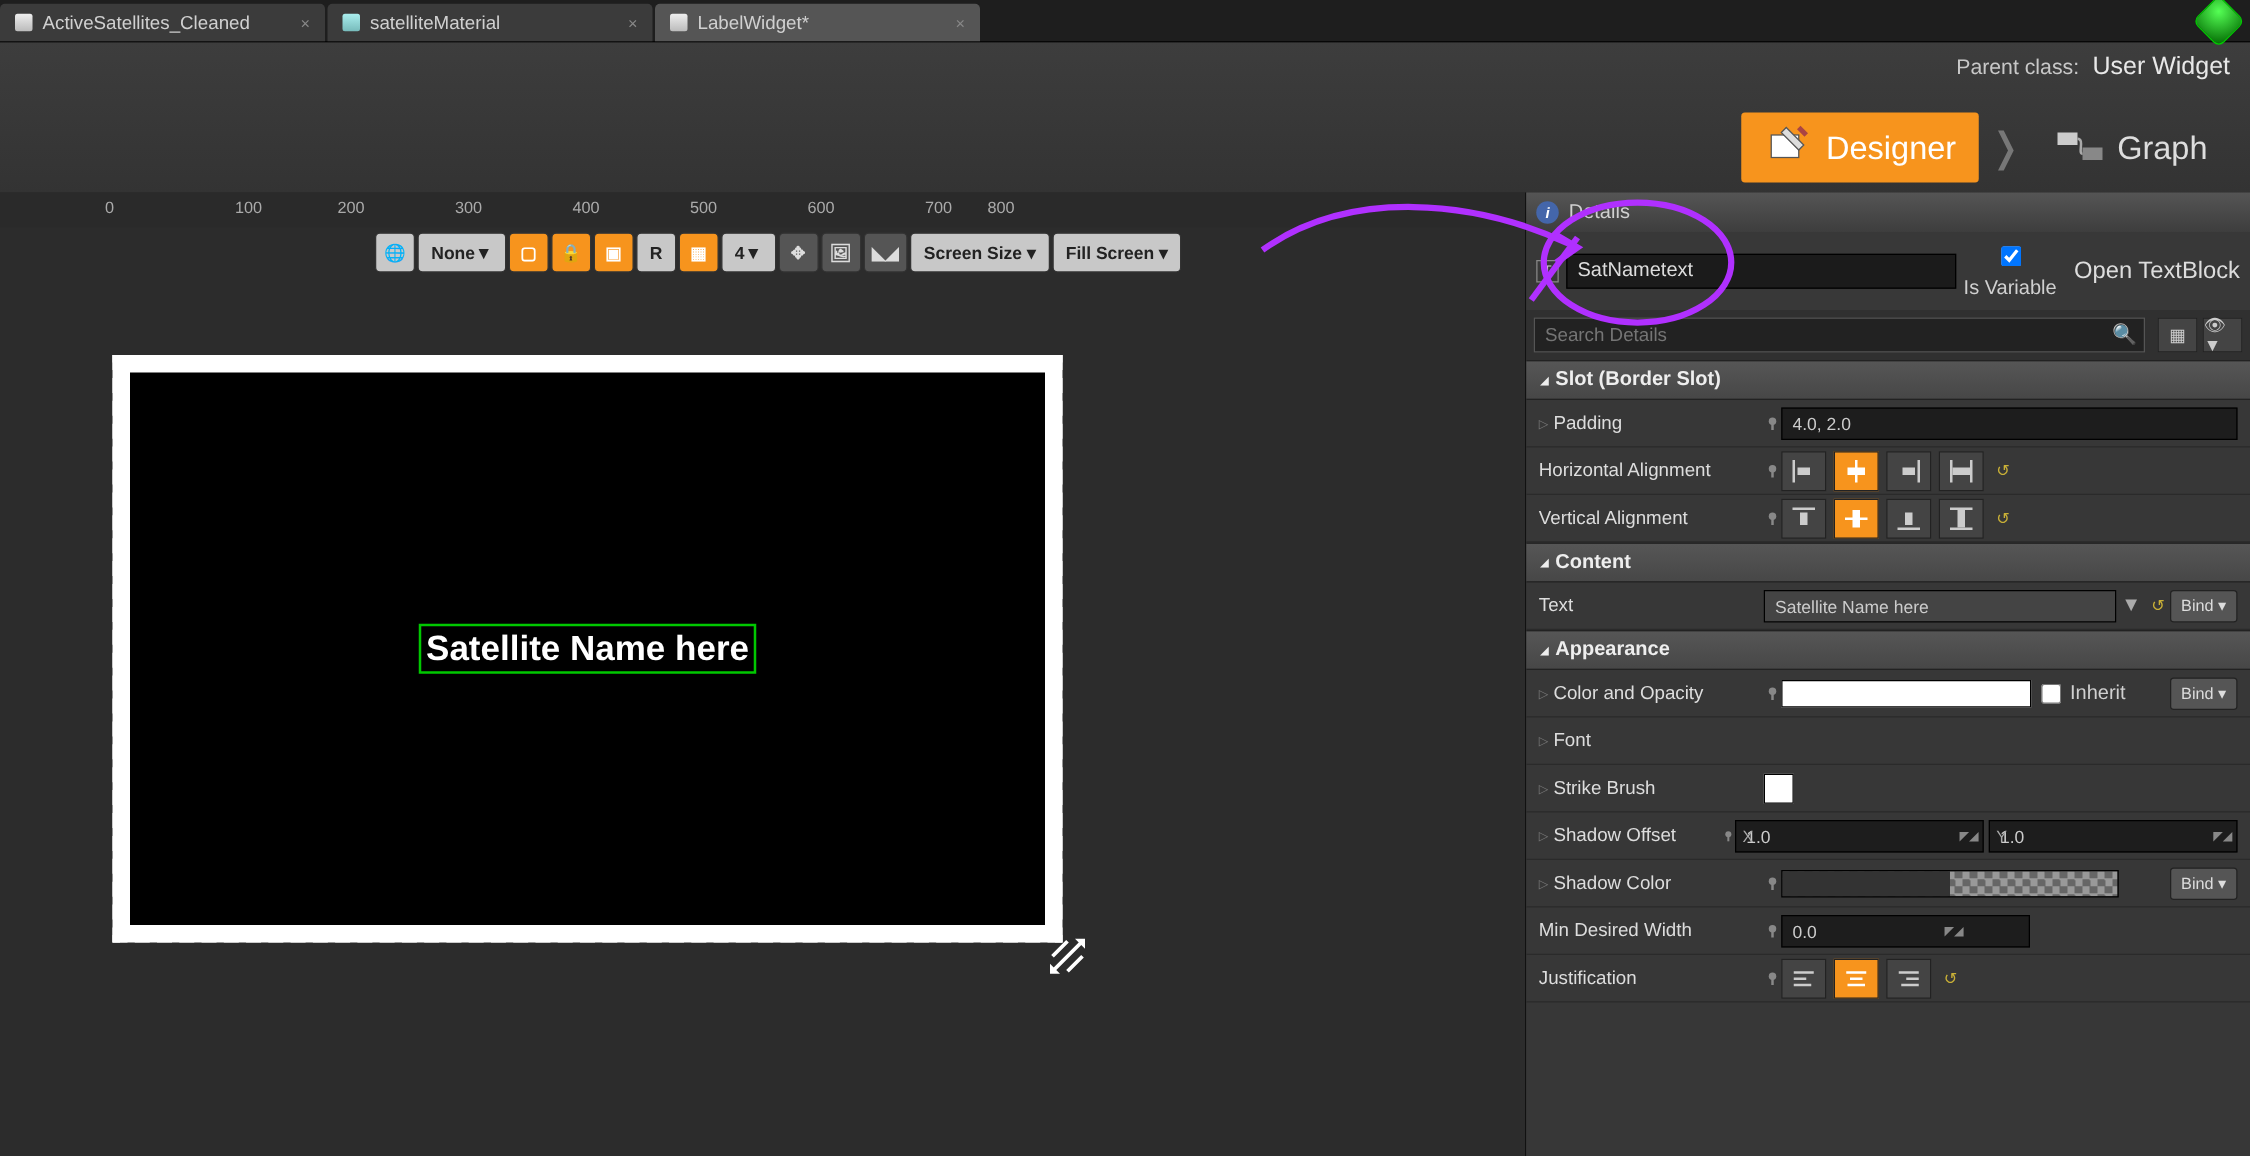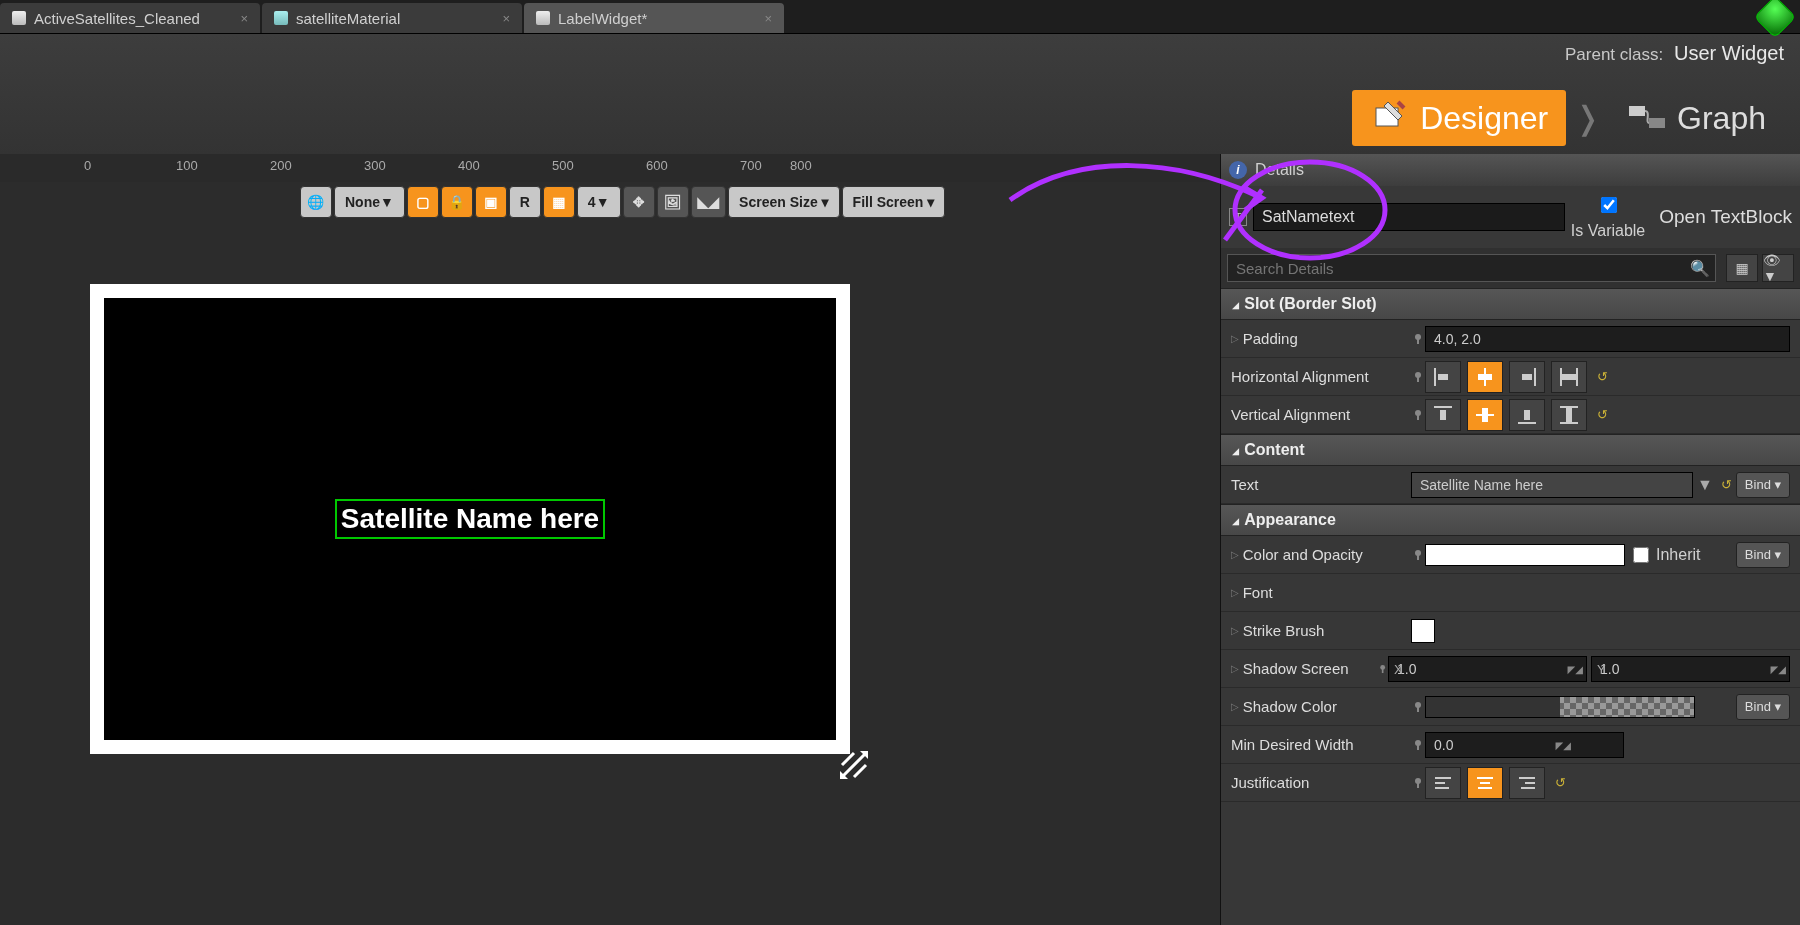--- a/index.html
+++ b/index.html
@@ -21,21 +21,21 @@
   .tab{height:30px;display:flex;align-items:center;gap:8px;padding:0 12px;background:#3b3b3b;margin-right:2px;border-top-left-radius:4px;border-top-right-radius:4px;font-size:15px;color:var(--fg);cursor:default;min-width:260px;}
   .tab.active{background:#555;}
   .tab .close{margin-left:auto;color:#888;font-size:13px;}
   .tab .ico{width:14px;height:14px;background:linear-gradient(#aee,#7bb);border-radius:2px;display:inline-block;}
   .tab .ico.w{background:linear-gradient(#eee,#bbb);}
   
   .header{height:120px;background:linear-gradient(#3d3d3d,#333);position:relative;padding-left:32px;}
   .parent{position:absolute;top:8px;right:16px;font-size:17px;color:#c8c8c8;}
   .parent b{font-weight:400;margin-left:6px;color:#e8e8e8;font-size:20px;}
   .modebtns{position:absolute;bottom:8px;right:16px;display:flex;align-items:center;gap:6px;}
-  .mbtn{display:flex;align-items:center;gap:10px;padding:8px 18px;font-size:32px;color:#ddd;border-radius:3px;}
+  .mbtn{display:flex;align-items:center;gap:10px;padding:8px 18px;font-size:26px;color:#ddd;border-radius:3px;}
   .mbtn.active{background:var(--accent);color:#fff;}
   .mbtn svg,.mbtn .ic{width:40px;height:40px;}
   .chev{font-size:32px;color:#777;margin:0 2px;}
   
   .main{position:absolute;top:154px;bottom:0;left:0;right:0;display:flex;}
   .viewport{flex:1;position:relative;background:#2c2c2c;overflow:hidden;}
   .ruler{height:28px;background:#2a2a2a;position:relative;color:#aaa;font-size:13px;}
   .ruler span{position:absolute;top:4px;}
   .toolbar{position:absolute;top:32px;left:300px;display:flex;align-items:center;gap:0;z-index:10;}
   .tbtn{height:32px;min-width:32px;padding:0 6px;background:#c8c8c8;color:#222;border:1px solid #333;border-radius:4px;display:flex;align-items:center;justify-content:center;font-size:14px;font-weight:bold;margin-right:2px;}
@@ -137,21 +137,21 @@
       <span>Graph</span>
     </div>
   </div>
 </div>
 
 <div class="main">
 
   <div class="viewport">
     <div class="ruler">
       <span style="left:84px">0</span>
-      <span style="left:176px">100</span>
+      <span style="left:188px">100</span>
       <span style="left:270px">200</span>
       <span style="left:364px">300</span>
       <span style="left:458px">400</span>
       <span style="left:552px">500</span>
       <span style="left:646px">600</span>
       <span style="left:740px">700</span>
       <span style="left:790px">800</span>
     </div>
 
     <div class="toolbar">
@@ -366,21 +366,21 @@
             <span class="tw">▷</span>
             <span>Strike Brush</span>
           </div>
         <div class="val">
             <div class="swatch sm"></div>
           </div>
       </div>
       <div class="row">
         <div class="lab">
             <span class="tw">▷</span>
-            <span>Shadow Screen</span>
+            <span>Shadow Offset</span>
           </div>
         <svg class="pin" viewBox="0 0 14 14">
             <circle cx="7" cy="5" r="3" fill="#888"></circle>
             <rect x="6" y="7" width="2" height="5" fill="#888"></rect>
           </svg>
         <div class="val">
           <div class="num" style="flex:1;position:relative;"><span class="axis">X</span><input class="txtin" value="1.0" style=""><span class="drag">◤◢</span></div>
           <div class="num" style="flex:1;position:relative;"><span class="axis">Y</span><input class="txtin" value="1.0" style=""><span class="drag">◤◢</span></div>
         </div>
       </div>

